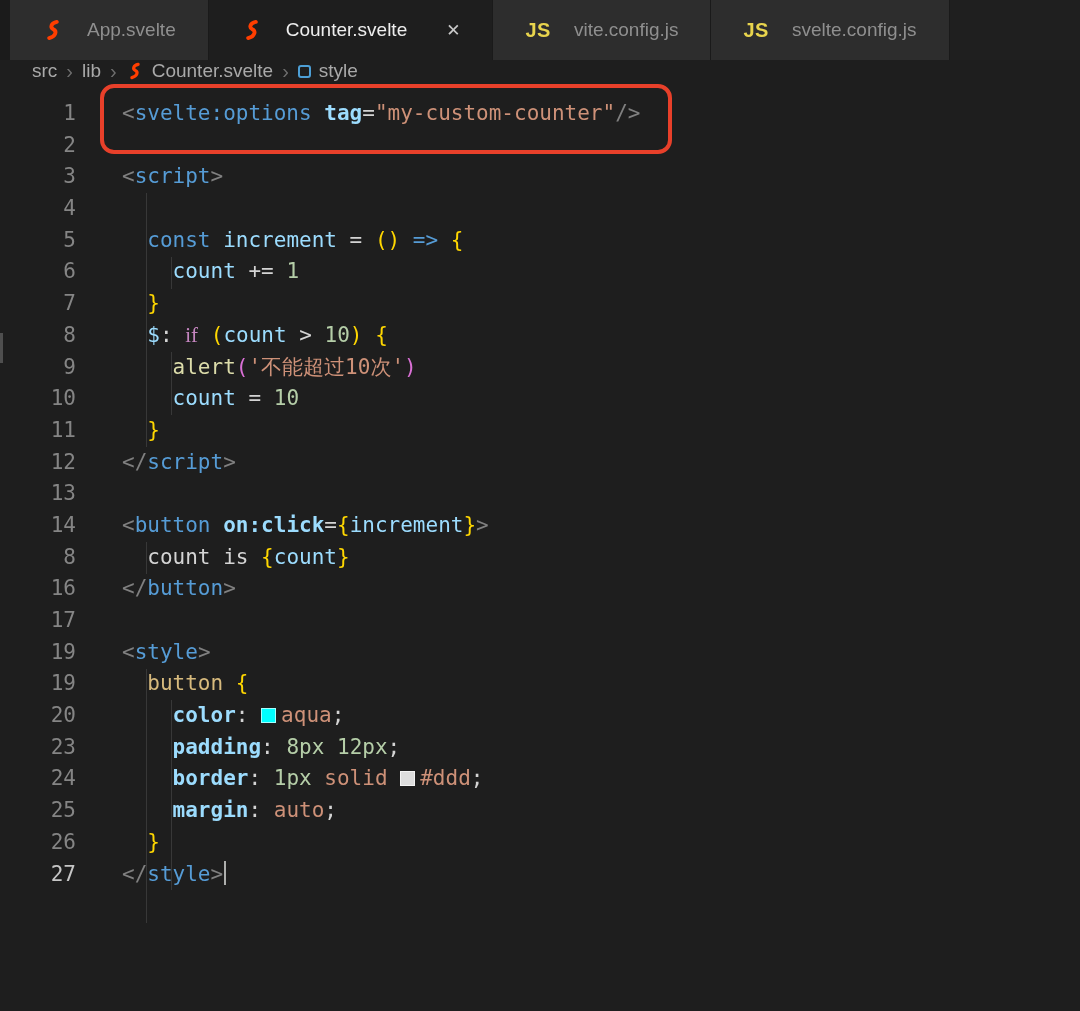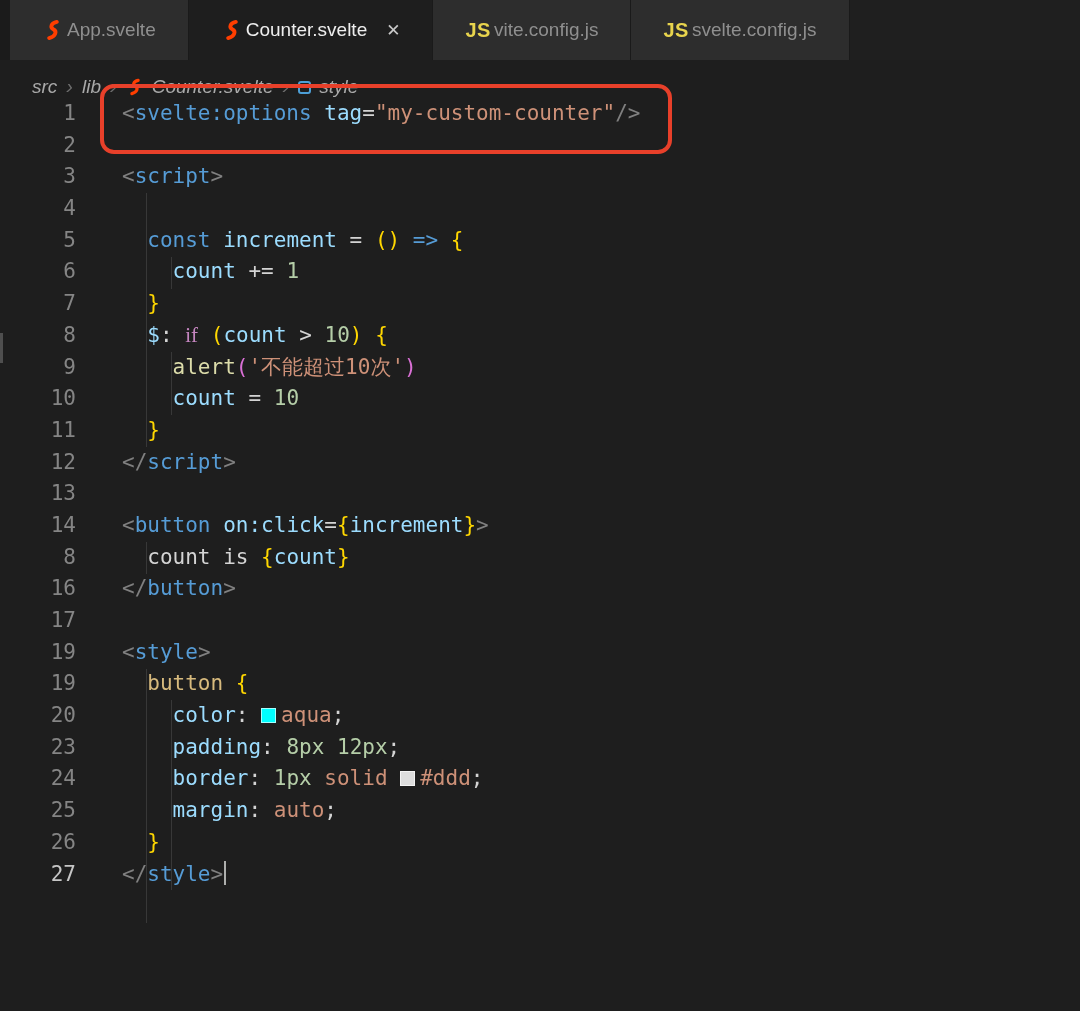--- a/index.html
+++ b/index.html
@@ -12,60 +12,60 @@
   .app { position: relative; width: 1080px; height: 1011px; }
 
   
   .tab-bar {
     position: absolute; top: 0; left: 0; width: 1080px; height: 60px;
     background: var(--tabstrip_bg, #1f1f1f);
     display: flex; align-items: stretch;
   }
   .tab-spacer { width: 10px; background: #1b1b1b; }
   .tab {
-    display: flex; align-items: center; gap: 3px;
+    display: flex; align-items: center; gap: 23px;
     padding: 0 32px;
     background: var(--tab_inactive_bg, #2d2d2d);
     color: var(--tab_inactive_fg, #8f8f8f);
     font-size: 19px; white-space: nowrap; cursor: pointer;
     border-right: 1px solid #1a1a1a;
   }
   .tab.active { background: var(--tab_active_bg, #1e1e1e); color: var(--tab_active_fg, #eeeeee); }
   .tab-close { margin-left: 16px; font-size: 17px; color: #c8c8c8; }
 
   .icon { display: inline-flex; align-items: center; justify-content: center; flex: none; }
   .tab-icon { width: 22px; height: 22px; }
   .tab-icon svg, .bc-icon svg { width: 100%; height: 100%; display: block; }
   .js-badge { color: var(--js_yellow, #e8d44d); font-weight: 700; font-size: 20px; width: auto; letter-spacing: 0.5px; }
   .bc-icon { width: 18px; height: 18px; }
   .symbol-badge { width: 13px; height: 13px; border: 2px solid #4d9fd6; border-radius: 3px; }
 
   
   .breadcrumb {
     position: absolute; top: 60px; left: 0; width: 1080px; height: 38px;
-    display: flex; align-items: flex-end; padding-left: 32px;
-    font-size: 19px; color: var(--breadcrumb_fg, #a9a9a9); font-style: italic;
+    display: flex; align-items: flex-start; padding-left: 32px;
+    font-size: 19px; color: var(--breadcrumb_fg, #a9a9a9);
   }
   .bc-sep { margin: 0 9px; color: #6e6e6e; font-size: 20px; }
   .bc-item { display: inline-flex; align-items: center; gap: 8px; cursor: pointer; }
 
   
   .code {
     position: absolute; top: 98px; left: 0; width: 1080px;
     font-family: "DejaVu Sans Mono", "Liberation Mono", monospace;
     font-size: 21px;
   }
   .line { display: flex; height: 31.7px; line-height: 31.7px; white-space: pre; }
   .ln { width: 76px; flex: none; text-align: right; color: var(--line_number_fg, #858585); }
   .ln-active { color: var(--line_number_active_fg, #c6c6c6); }
   .lc { margin-left: 46px; white-space: pre; }
 
   .tok-p  { color: var(--tok_punct, #808080); }
   .tok-t  { color: var(--tok_tag, #569cd6); }
-  .tok-a  { color: var(--tok_attr, #9cdcfe); }
+  .tok-a  { color: var(--tok_attr, #9cdcfe); font-weight: bold; }
   .tok-s  { color: var(--tok_string, #ce9178); }
   .tok-k  { color: var(--tok_keyword, #569cd6); }
   .tok-c  { color: var(--tok_control, #c586c0); font-family: Liberation Serif, serif; }
   .tok-v  { color: var(--tok_variable, #9cdcfe); }
   .tok-n  { color: var(--tok_number, #b5cea8); }
   .tok-o  { color: var(--tok_plain, #d4d4d4); }
   .tok-f  { color: var(--tok_function, #dcdcaa); }
   .tok-b1 { color: var(--tok_bracket1, #ffd700); }
   .tok-b2 { color: var(--tok_bracket2, #da70d6); }
   .tok-sel{ color: var(--tok_css_selector, #d7ba7d); }

